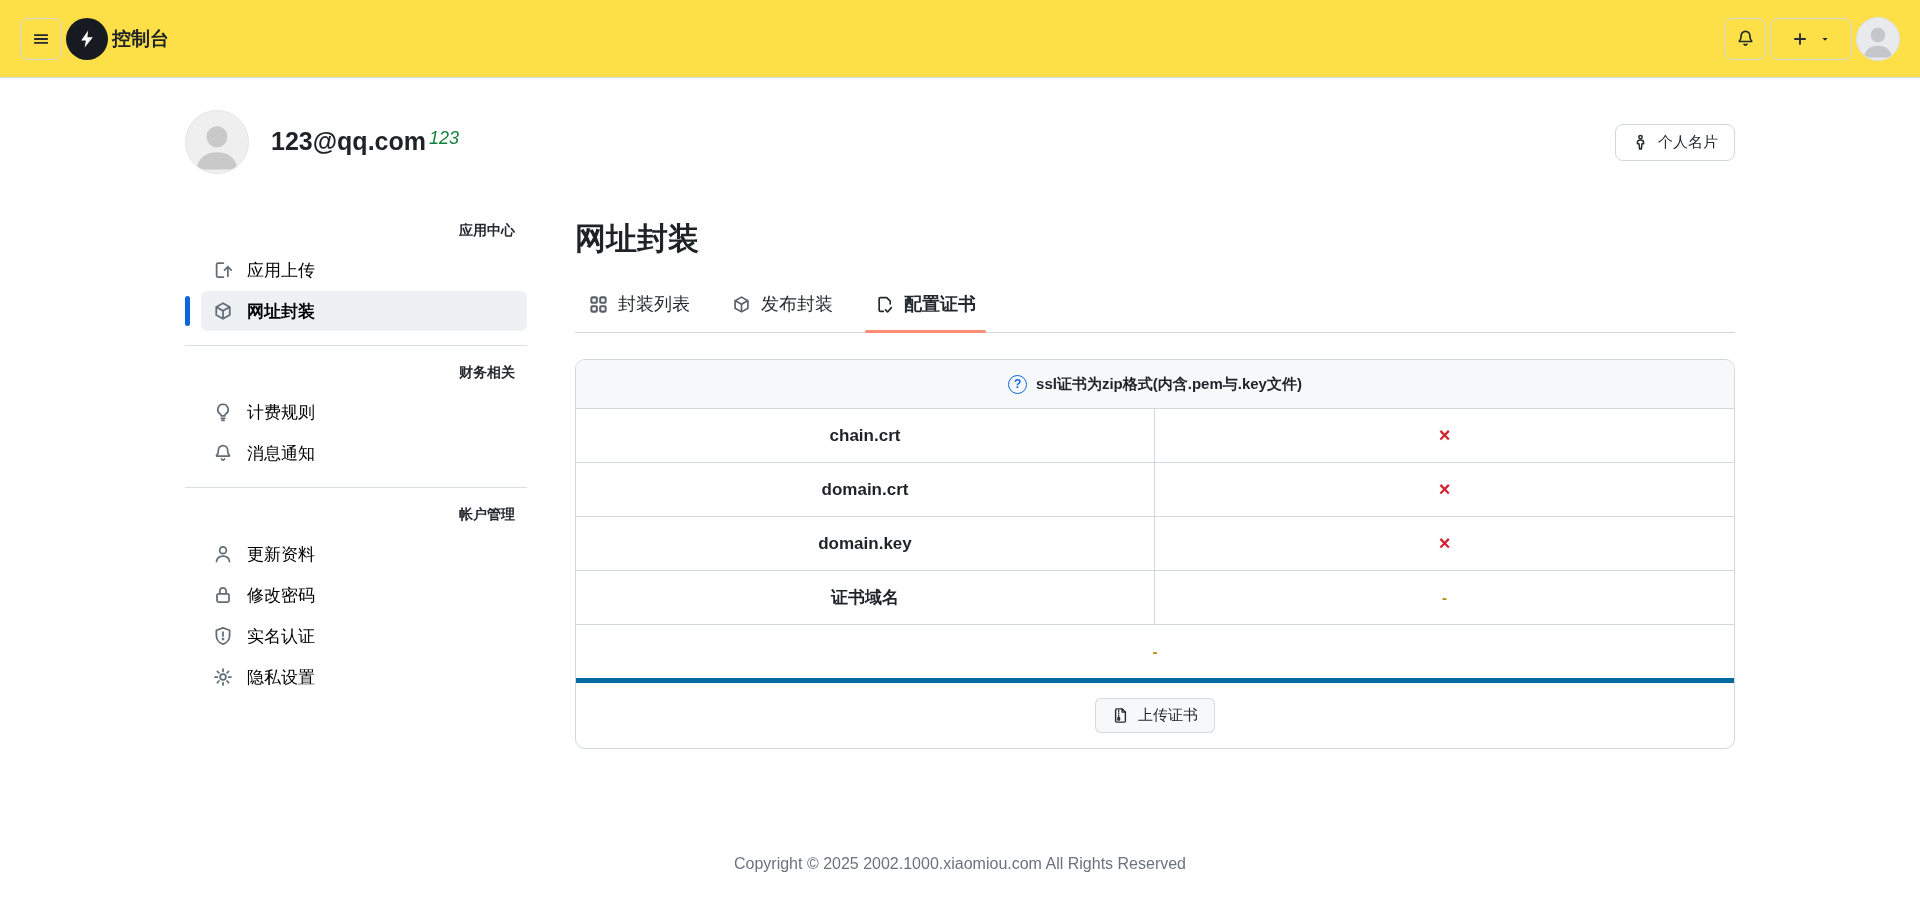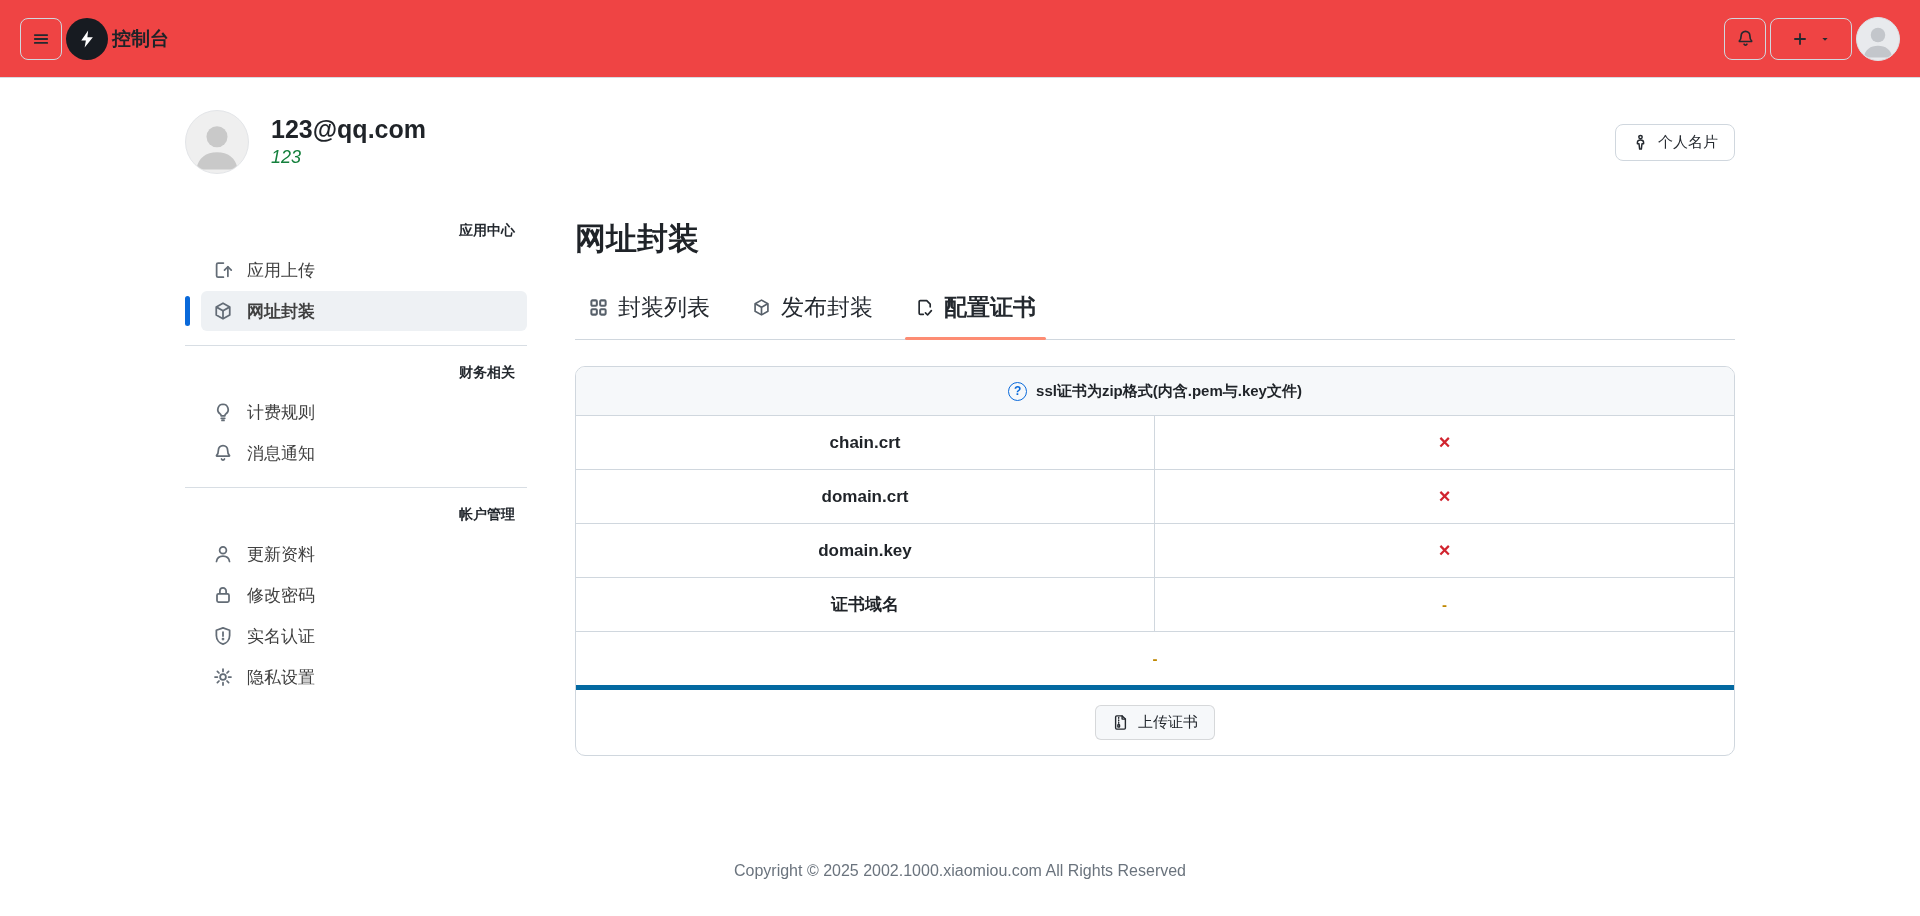--- a/index.html
+++ b/index.html
@@ -6,21 +6,21 @@
   html,body { margin:0; padding:0; }
   body {
     font-family: "Liberation Sans", "DejaVu Sans", sans-serif;
     background:#ffffff; color:#1f2328;
     width:1920px; height:916px; overflow:hidden; position:relative;
   }
   svg { display:block; }
 
   
   .topbar {
-    height:78px; background:#ef4444; border-bottom:1px solid #d6dbe1;
+    height:78px; background:#fde047; border-bottom:1px solid #d6dbe1;
     display:flex; align-items:center; padding:0 20px; gap:4px;
   }
   .icon-btn {
     height:42px; min-width:42px; border:1px solid #d0d7de; border-radius:8px;
     background:transparent; display:flex; align-items:center; justify-content:center;
     color:#24292f; cursor:pointer; padding:0;
   }
   .plus-btn { width:82px; gap:10px; }
   .logo-badge {
     width:42px; height:42px; border-radius:50%; background:#171b21;
@@ -37,57 +37,57 @@
   
   .container { width:1550px; margin:0 auto; }
 
   
   .profile-row { display:flex; align-items:center; margin-top:32px; gap:22px; }
   .avatar-lg {
     width:64px; height:64px; border-radius:50%; background:#efefef;
     border:1px solid #e3e5e8; display:flex; align-items:flex-end; justify-content:center;
     overflow:hidden;
   }
-  .profile-info { display:flex; flex-direction:column; gap:3px; }
+  .profile-info { display:flex; flex-direction:row; gap:3px; }
   .profile-email { font-size:25px; font-weight:700; color:#1f2328; line-height:1.1; }
   .profile-username { font-size:18px; color:#15803d;font-style:italic; }
   .profile-spacer { flex:1; }
   .card-btn {
     display:flex; align-items:center; gap:9px; background:#ffffff;
     border:1px solid #d0d7de; border-radius:8px; padding:8px 16px;
     font-size:15px; color:#24292f; cursor:pointer; font-family:inherit;
   }
 
   
   .layout { display:flex; gap:48px; margin-top:44px; align-items:flex-start; }
 
   
   .sidebar { width:342px; flex:none; padding-left:16px; }
   .side-section-header { font-size:14px; font-weight:700; color:#24292f; padding:4px 12px 10px;text-align:right; }
   .side-item {
     position:relative; display:flex; align-items:center; gap:14px;
-    height:40px; padding:0 12px; border-radius:6px; font-size:17px; color:#404040;
+    height:40px; padding:0 12px; border-radius:6px; font-size:17px; color:#000000;
     cursor:pointer; margin-bottom:1px;
   }
   .side-item .si-ico { color:#636c76; flex:none; }
   .side-item.active { background:#eef1f4; font-weight:700; }
   .side-item.active::before {
     content:""; position:absolute; left:-16px; top:5px; bottom:5px; width:5px;
     background:#0969da; border-radius:3px;
   }
   .side-divider { border:none; border-top:1px solid #d8dee4; margin:14px 0 14px -16px; }
 
   
   .main { flex:1; min-width:0; }
   .page-title { font-size:31px; font-weight:600; margin:0 0 24px; color:#1f2328; }
 
   .tabs { display:flex; gap:14px; border-bottom:1px solid #d0d7de; }
   .tab {
     position:relative; display:flex; align-items:center; gap:10px;
-    padding:8px 14px 16px; font-size:23px; color:#24292f; cursor:pointer;
+    padding:8px 14px 16px; font-size:18px; color:#24292f; cursor:pointer;
     background:none; border:none; font-family:inherit;
   }
   .tab .t-ico { color:#57606a; }
   .tab.active { font-weight:700; }
   .tab.active .t-ico { color:#24292f; }
   .tab.active::after {
     content:""; position:absolute; left:4px; right:4px; bottom:-1px; height:3px;
     background:#fd8c73; border-radius:3px;
   }
 

